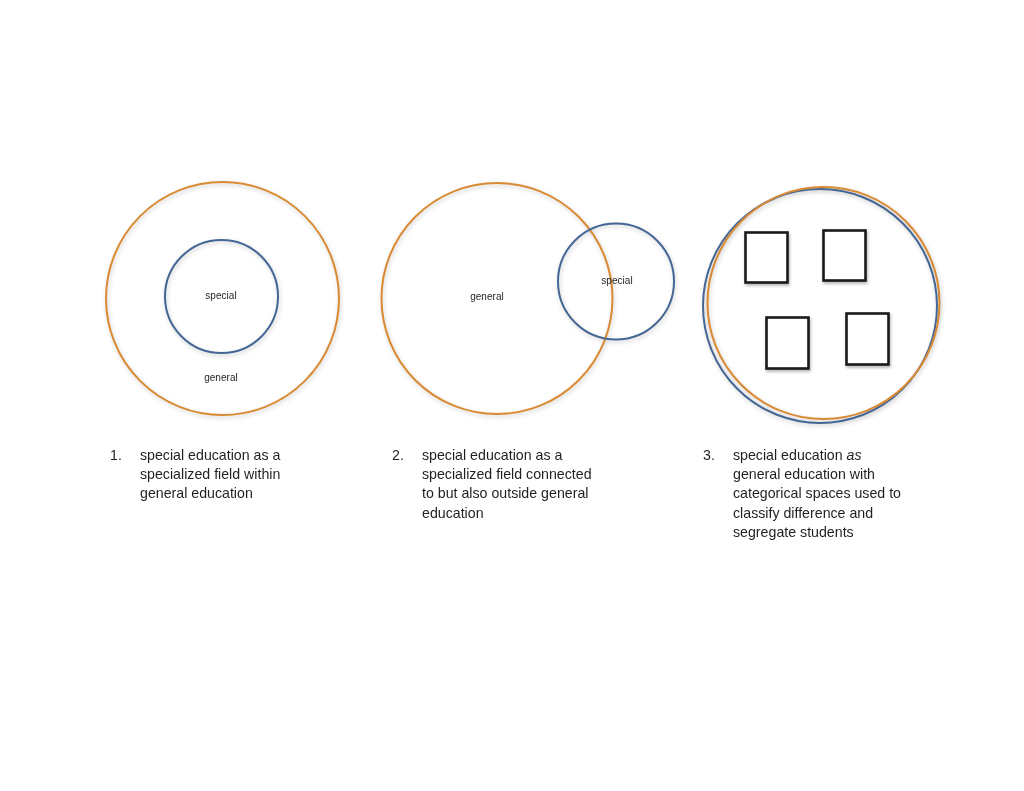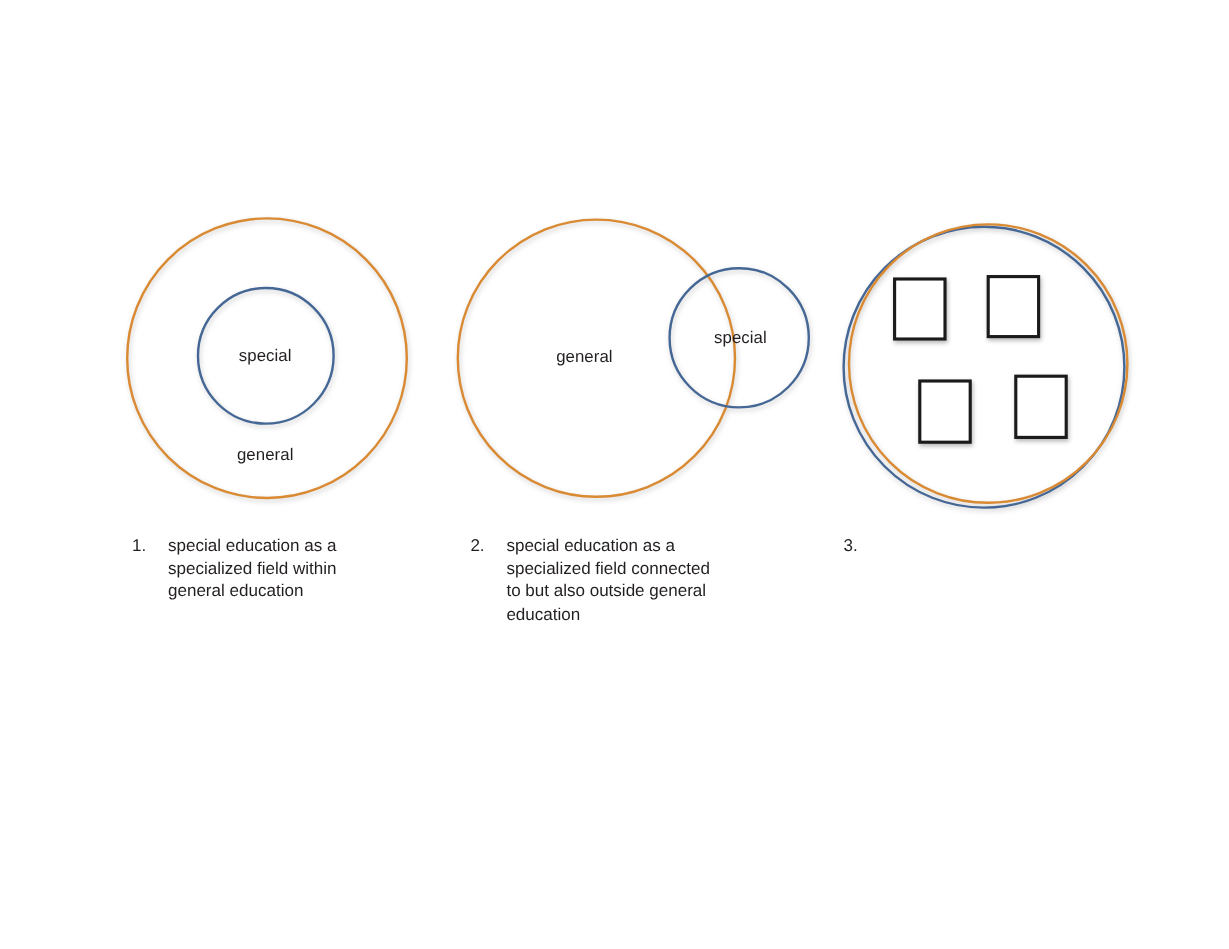--- a/index.html
+++ b/index.html
@@ -32,21 +32,21 @@
     position: absolute;
   }
   .figure svg {
     display: block;
     overflow: visible;
   }
 
   .circle-label {
     position: absolute;
     font-family: "Liberation Sans", sans-serif;
-    font-size: 14px;
+    font-size: 10px;
     line-height: 1;
     color: #231f20;
     white-space: nowrap;
     transform: translate(-50%, -50%);
     letter-spacing: 0.05px;
   }
 
   
   .caption {
     position: absolute;
@@ -130,15 +130,20 @@
   <div class="caption" style="left:392px; top:446px; width:230px;">
     <span class="marker">2.</span>
     <span class="body">special education as a
 specialized field connected
 to but also outside general
 education</span>
   </div>
 
   <div class="caption" style="left:703px; top:446px; width:230px;">
     <span class="marker">3.</span>
+    <span class="body"><span>special education </span><em>as</em><span>
+general education with
+categorical spaces used to
+classify difference and
+segregate students</span></span>
   </div>
 
 </div>
 
 </body></html>

